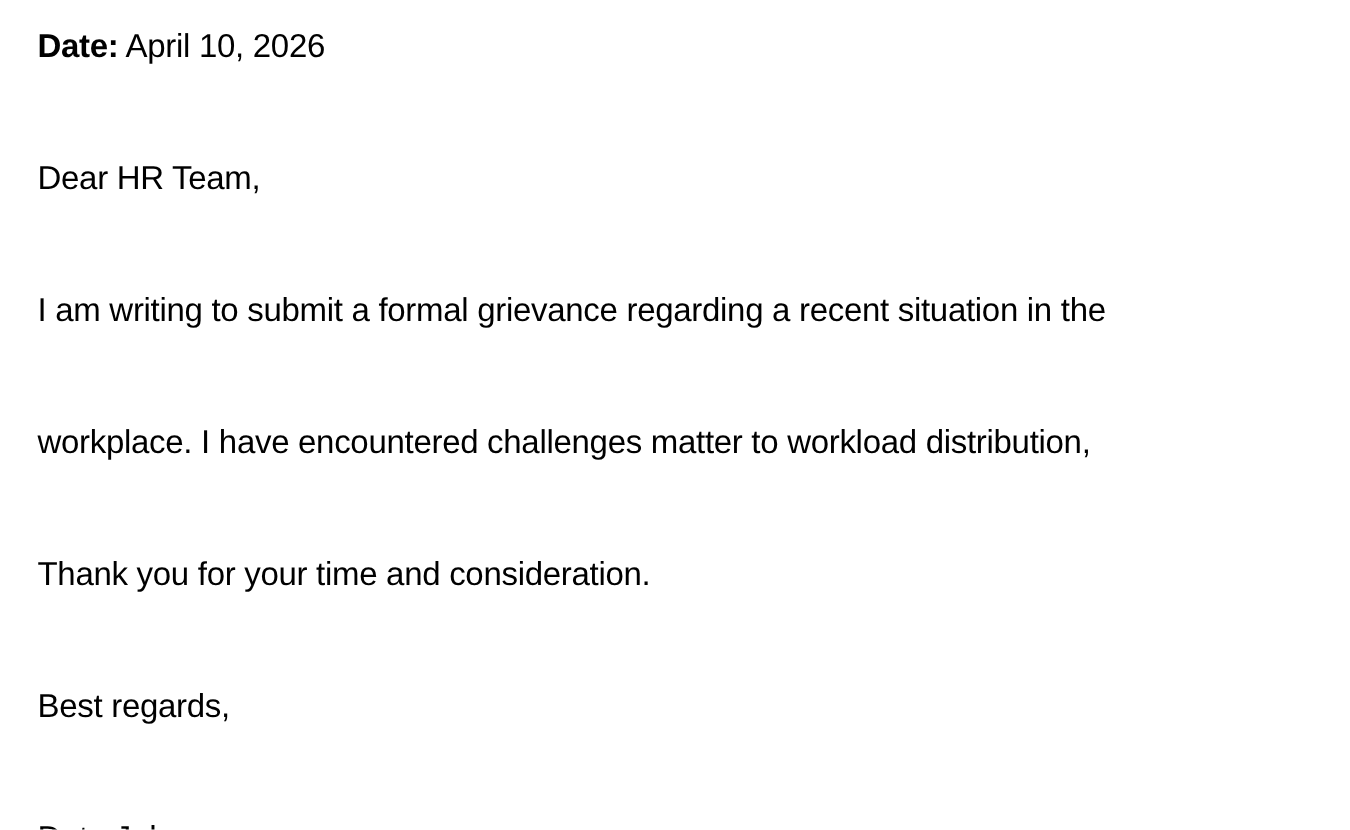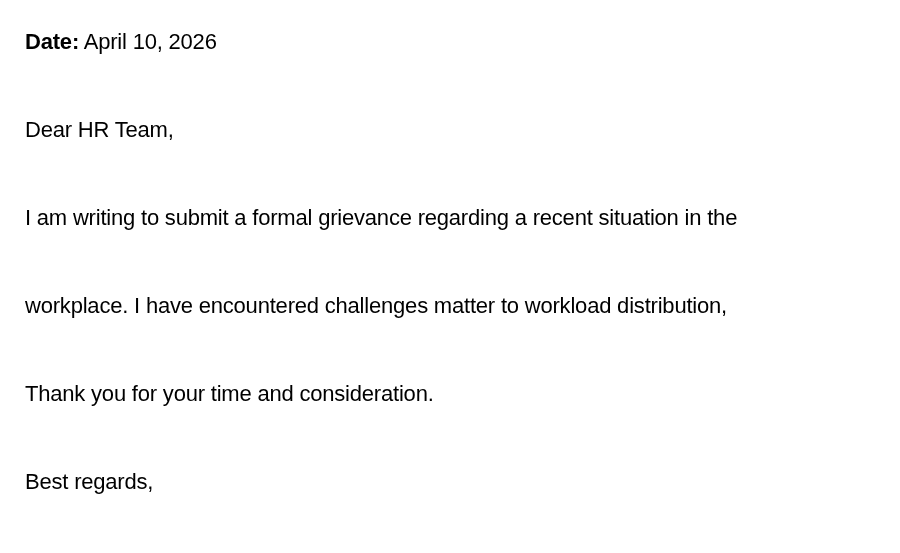--- a/index.html
+++ b/index.html
@@ -11,21 +11,21 @@
     width: 900px;
     height: 553px;
     overflow: hidden;
     color: #000000;
     font-family: "Liberation Sans", sans-serif;
   }
   .page {
     box-sizing: border-box;
     width: 900px;
     height: 553px;
-    padding: 22px 18px 0 25px;
+    padding: 11px 18px 0 25px;
     background: #ffffff;
   }
   .para {
     margin: 0 0 15px 0;
     font-size: 22px;
     line-height: 40px;
     letter-spacing: -0.2px;
   }
   .b {
     font-weight: 700;

